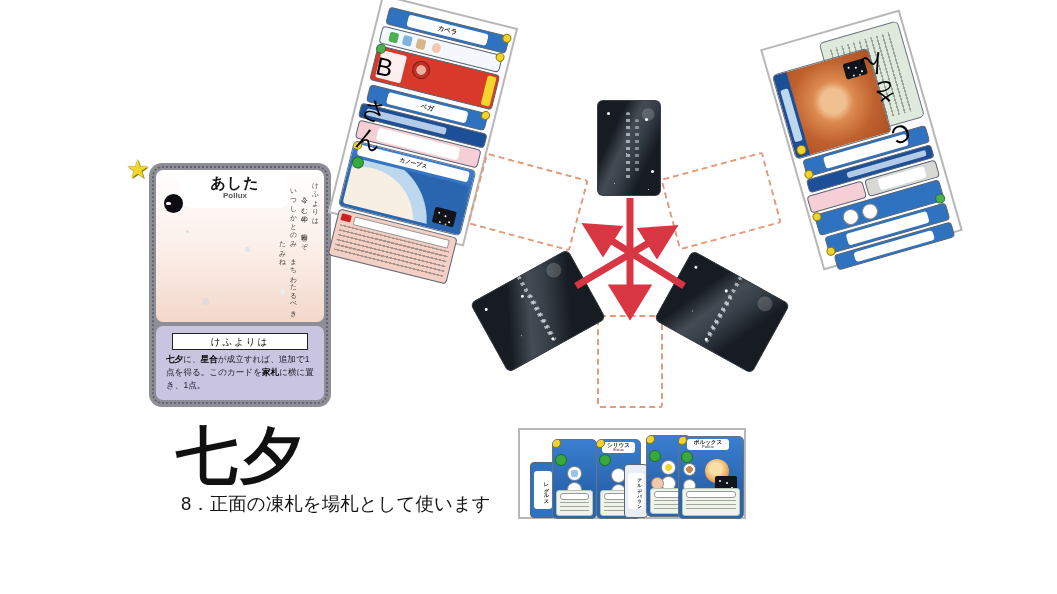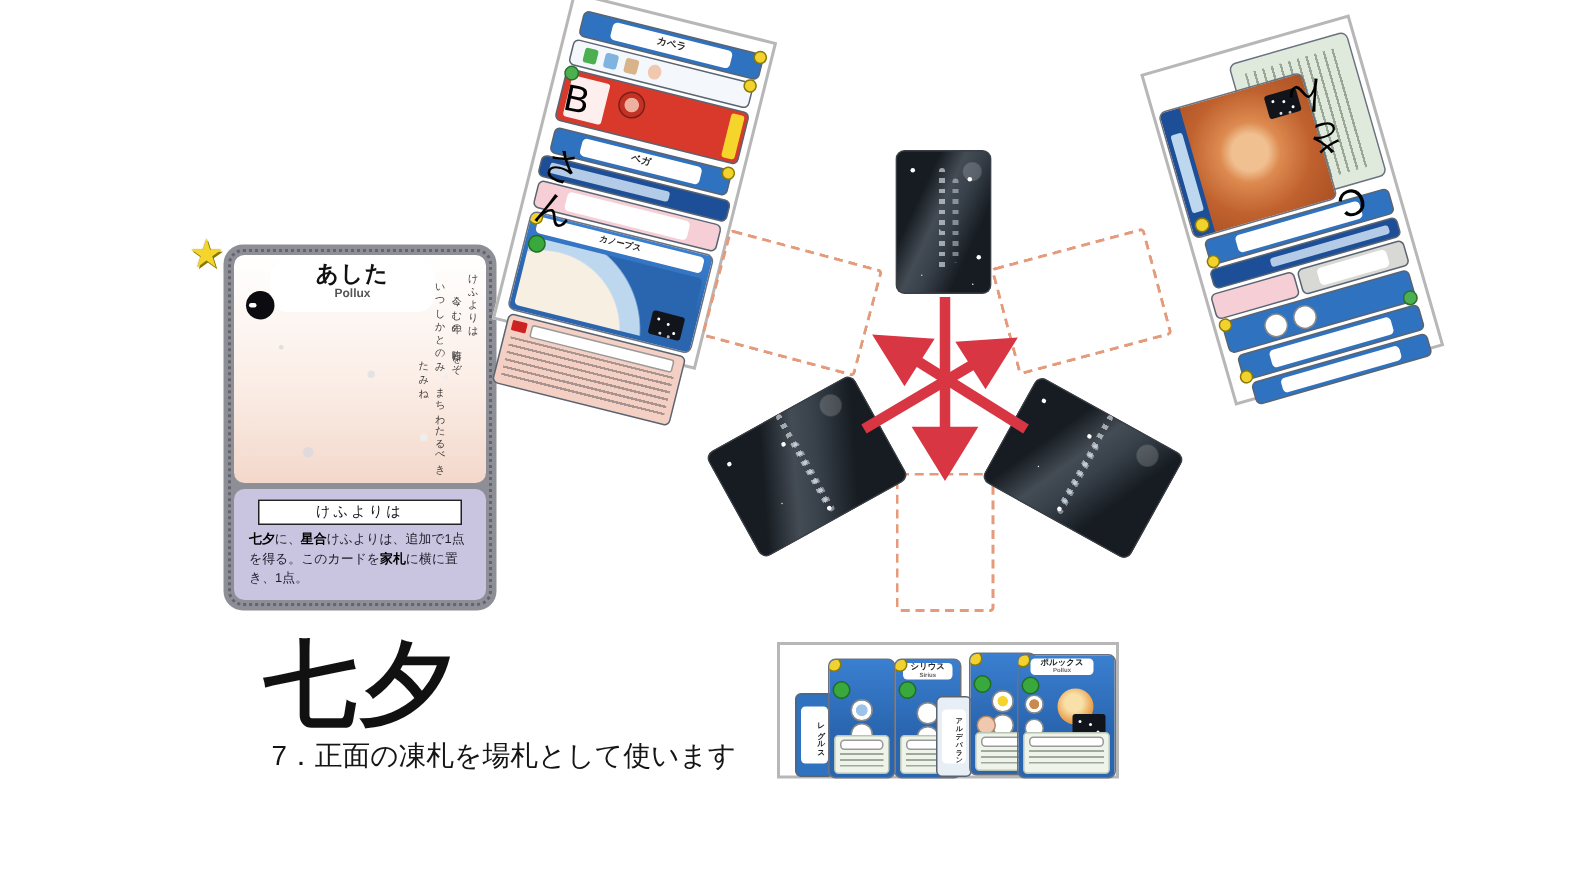--- a/index.html
+++ b/index.html
@@ -167,28 +167,28 @@
       <div class="moon"></div>
       <div class="poem">
         <span>けふよりは</span>
         <span>今こむ年の　昨日をぞ</span>
         <span>いつしかとのみ　まちわたるべき</span>
         <span>たゞみね</span>
       </div>
     </div>
     <div class="big-bottom">
       <div class="ability-name">けふよりは</div>
-      <div class="ability-text"><b>七夕</b><span>に、</span><b>星合</b><span>けふよりは、</span><span>追加で1点を得る。このカードを</span><b>家札</b><span>に横に置き、1点。</span></div>
+      <div class="ability-text"><b>七夕</b><span>に、</span><b>星合</b><span>が成立すれば、</span><span>追加で1点を得る。このカードを</span><b>家札</b><span>に横に置き、1点。</span></div>
     </div>
   </div>
   <div class="abs corner-star">★</div>
 
   <div class="abs h-title">七夕</div>
   <div class="abs notes">
-    <div>7．正面の凍札を場札として使います</div>
+    <div>8．正面の凍札を場札として使います</div>
   </div>
 
   <div class="abs board board-b">
     <div class="strip" style="left:8px;top:8px;width:124px;height:18px;">
       <div class="mlabel">カペラ</div>
       <div class="ydot"></div>
     </div>
     <div class="strip icon-strip" style="left:6px;top:28px;width:124px;height:18px;">
       <i style="left:8px;background:#4caf50;"></i>
       <i style="left:22px;background:#7fb3e0;"></i>

